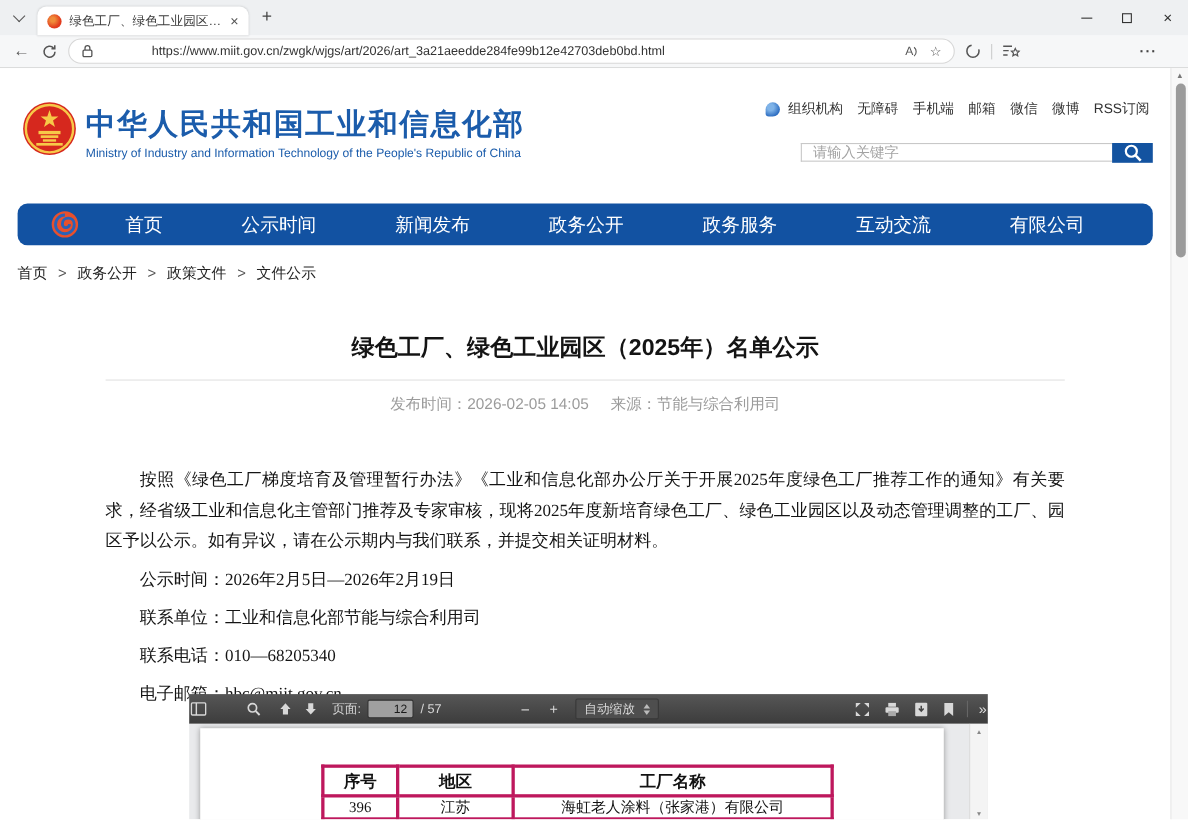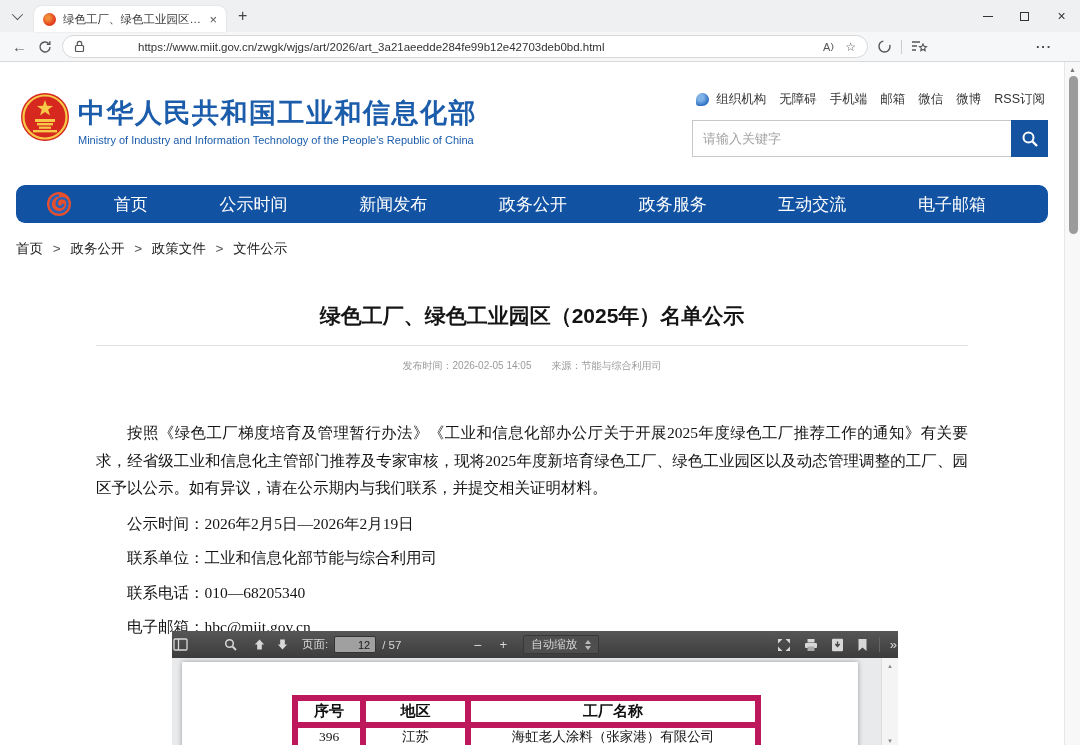--- a/index.html
+++ b/index.html
@@ -53,41 +53,41 @@
 
   .site-header { position:relative; height:117px; }
   .emblem { position:absolute; left:20px; top:30px; }
   .ministry { position:absolute; left:78px; top:33px; }
   .ministry-cn { font-size:27px; font-weight:700; color:#1b5cab; letter-spacing:1.5px; }
   .ministry-en { font-size:11px; color:#1b5cab; margin-top:3px; }
   .quicklinks { position:absolute; right:19px; top:29px; display:flex; align-items:center;
                 gap:13px; font-size:12.5px; color:#333; }
   .mascot-icon { width:13px; height:13px; border-radius:55% 55% 55% 25%;
                  background:radial-gradient(circle at 35% 35%, #7fb3e8 25%, #2f6fc2 70%); margin-right:-6px; }
-  .searchrow { position:absolute; right:16px; top:58px; width:356px; height:37px; display:flex; }
+  .searchrow { position:absolute; right:16px; top:58px; width:320px; height:37px; display:flex;align-items:center; }
   .search-input { flex:1; border:1px solid #c8c8c8; border-right:none; padding:0 10px;
                   font-size:13px; color:#333; outline:none; font-family:inherit; }
   .search-input::placeholder { color:#a3a3a3; }
   .search-btn { width:37px; background:#1353a0; border:none; display:flex; align-items:center;
                 justify-content:center; }
 
   .mainnav { margin:6px 16px 0; height:38px; background:#1252a2; border-radius:9px;
              display:flex; align-items:center; padding:0 26px 0 30px; }
   .nav-logo { display:flex; flex:none; }
   .nav-items { flex:1; display:flex; justify-content:space-around; margin-left:6px; }
   .nav-item { color:#fff; font-size:17px; }
 
   .breadcrumb { margin:17px 0 0 16px; font-size:13.5px; color:#222; }
   .crumb-sep { color:#555; margin:0 6px; }
 
   .article { width:872px; margin:0 auto; }
   .art-title { margin-top:44px; text-align:center; font-size:21px; font-weight:700; color:#141414; }
   .art-divider { margin-top:15px; border-top:1px solid #e2e2e2; }
   .art-meta { margin-top:13px; display:flex; justify-content:center; gap:20px;
-              font-size:10px; color:#9b9b9b; }
+              font-size:14px; color:#9b9b9b; }
   .art-body { margin-top:46px; font-family:"Liberation Serif", serif; font-size:15.5px;
               line-height:1.78; color:#141414; text-align:justify; text-indent:2em; }
   .art-info { margin-top:10px; font-family:"Liberation Serif", serif; font-size:15.5px;
               line-height:1.58; color:#141414; padding-left:2em; }
 
   
   .pdf { position:absolute; top:569px; left:172px; width:726px; height:180px; }
   .pdf-toolbar { height:27px; background:linear-gradient(#565656,#3c3c3c); display:flex;
                  align-items:center; padding:0 1px; color:#d8d8d8; font-size:11.5px; }
   .pt-icon { display:flex; align-items:center; }
@@ -116,21 +116,21 @@
               background:#e9eaec; overflow:hidden; }
   .pdf-page { position:absolute; left:10px; top:4px; width:676px; height:300px; background:#fff;
               box-shadow:0 0 5px rgba(0,0,0,.35); }
   .pdf-sb { position:absolute; right:0; top:0; width:17px; height:87px; background:#f4f4f4;
             border-left:1px solid #dcdcdc; }
   .pdf-sb-up { text-align:center; font-size:6px; color:#888; padding-top:5px; }
   .pdf-sb-down { position:absolute; bottom:1px; width:100%; text-align:center; font-size:6px; color:#888; }
 
   .pdf-table { position:absolute; left:110px; top:33px; border-collapse:collapse;
                font-family:"Liberation Serif", serif; color:#111; }
-  .pdf-table th, .pdf-table td { border:6px solid #be185d; text-align:center; }
+  .pdf-table th, .pdf-table td { border:3px solid #be185d; text-align:center; }
   .pdf-table { border:2px solid #1a1a1a; }
   .pdf-table th { font-size:15px; font-weight:700; height:27px; }
   .pdf-table td { font-size:13.5px; height:21px; }
   .col-no { width:68px; } .col-region { width:105px; } .col-name { width:290px; }
   .partial-row td { height:10px; }
 </style>
 </head>
 <body>
 
 <div class="tabstrip">
@@ -239,21 +239,21 @@
         <path d="M13 4.5a8.5 8.5 0 1 0 8.5 8.5c0-3.4-2.4-5.7-5.5-5.7s-5.3 2.3-5.3 5.2a3.3 3.3 0 0 0 6.6.3" fill="none" stroke="#2a62b8" stroke-width="2.6"></path>
       </svg>
     </span>
     <div class="nav-items">
       <span class="nav-item">首页</span>
       <span class="nav-item">公示时间</span>
       <span class="nav-item">新闻发布</span>
       <span class="nav-item">政务公开</span>
       <span class="nav-item">政务服务</span>
       <span class="nav-item">互动交流</span>
-      <span class="nav-item">电子邮箱</span>
+      <span class="nav-item">有限公司</span>
     </div>
   </div>
 
   <div class="breadcrumb">
     <span>首页</span>
     <span class="crumb-sep">&gt;</span>
     <span>政务公开</span>
     <span class="crumb-sep">&gt;</span>
     <span>政策文件</span>
     <span class="crumb-sep">&gt;</span>

